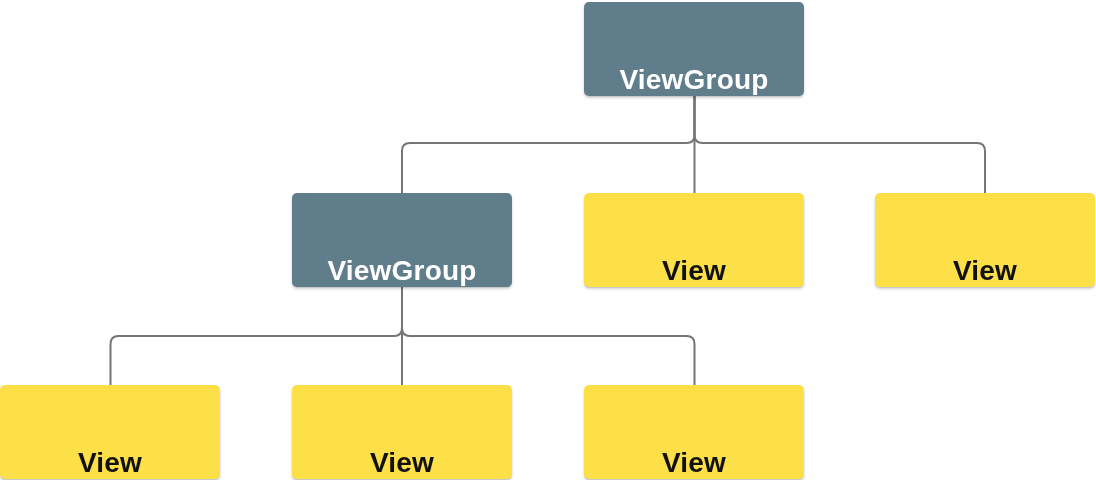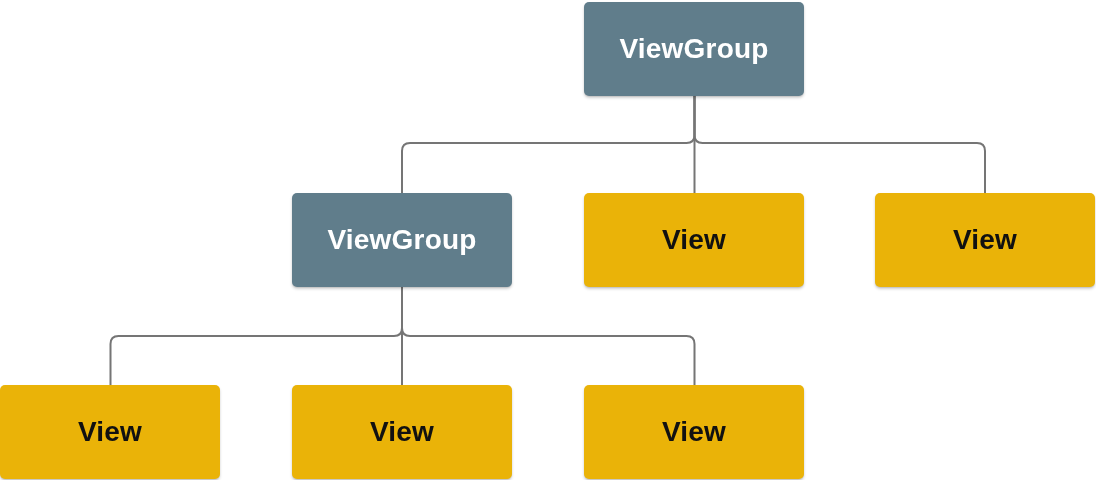--- a/index.html
+++ b/index.html
@@ -21,35 +21,35 @@
     top: 0;
     width: 1096px;
     height: 480px;
   }
   .node {
     position: absolute;
     width: 220px;
     height: 94px;
     border-radius: 5px;
     display: flex;
-    align-items: center;
+    align-items: flex-end;
     justify-content: center;
     font-weight: 700;
     font-size: 28px;
     letter-spacing: 0.2px;
     box-shadow: 0 2px 3px rgba(0,0,0,0.18), 0 1px 1px rgba(0,0,0,0.08);
     box-sizing: border-box;
     user-select: none;
   }
   .node.viewgroup {
     background: #607d8b;
     color: #ffffff;
   }
   .node.view {
-    background: #eab308;
+    background: #fde047;
     color: #111111;
   }
 </style>
 </head>
 <body>
 
 <div class="canvas">
 
   <svg class="connectors" viewBox="0 0 1096 480" xmlns="http://www.w3.org/2000/svg">
     <g fill="none" stroke-width="2" stroke-linecap="butt" stroke="#757575">

